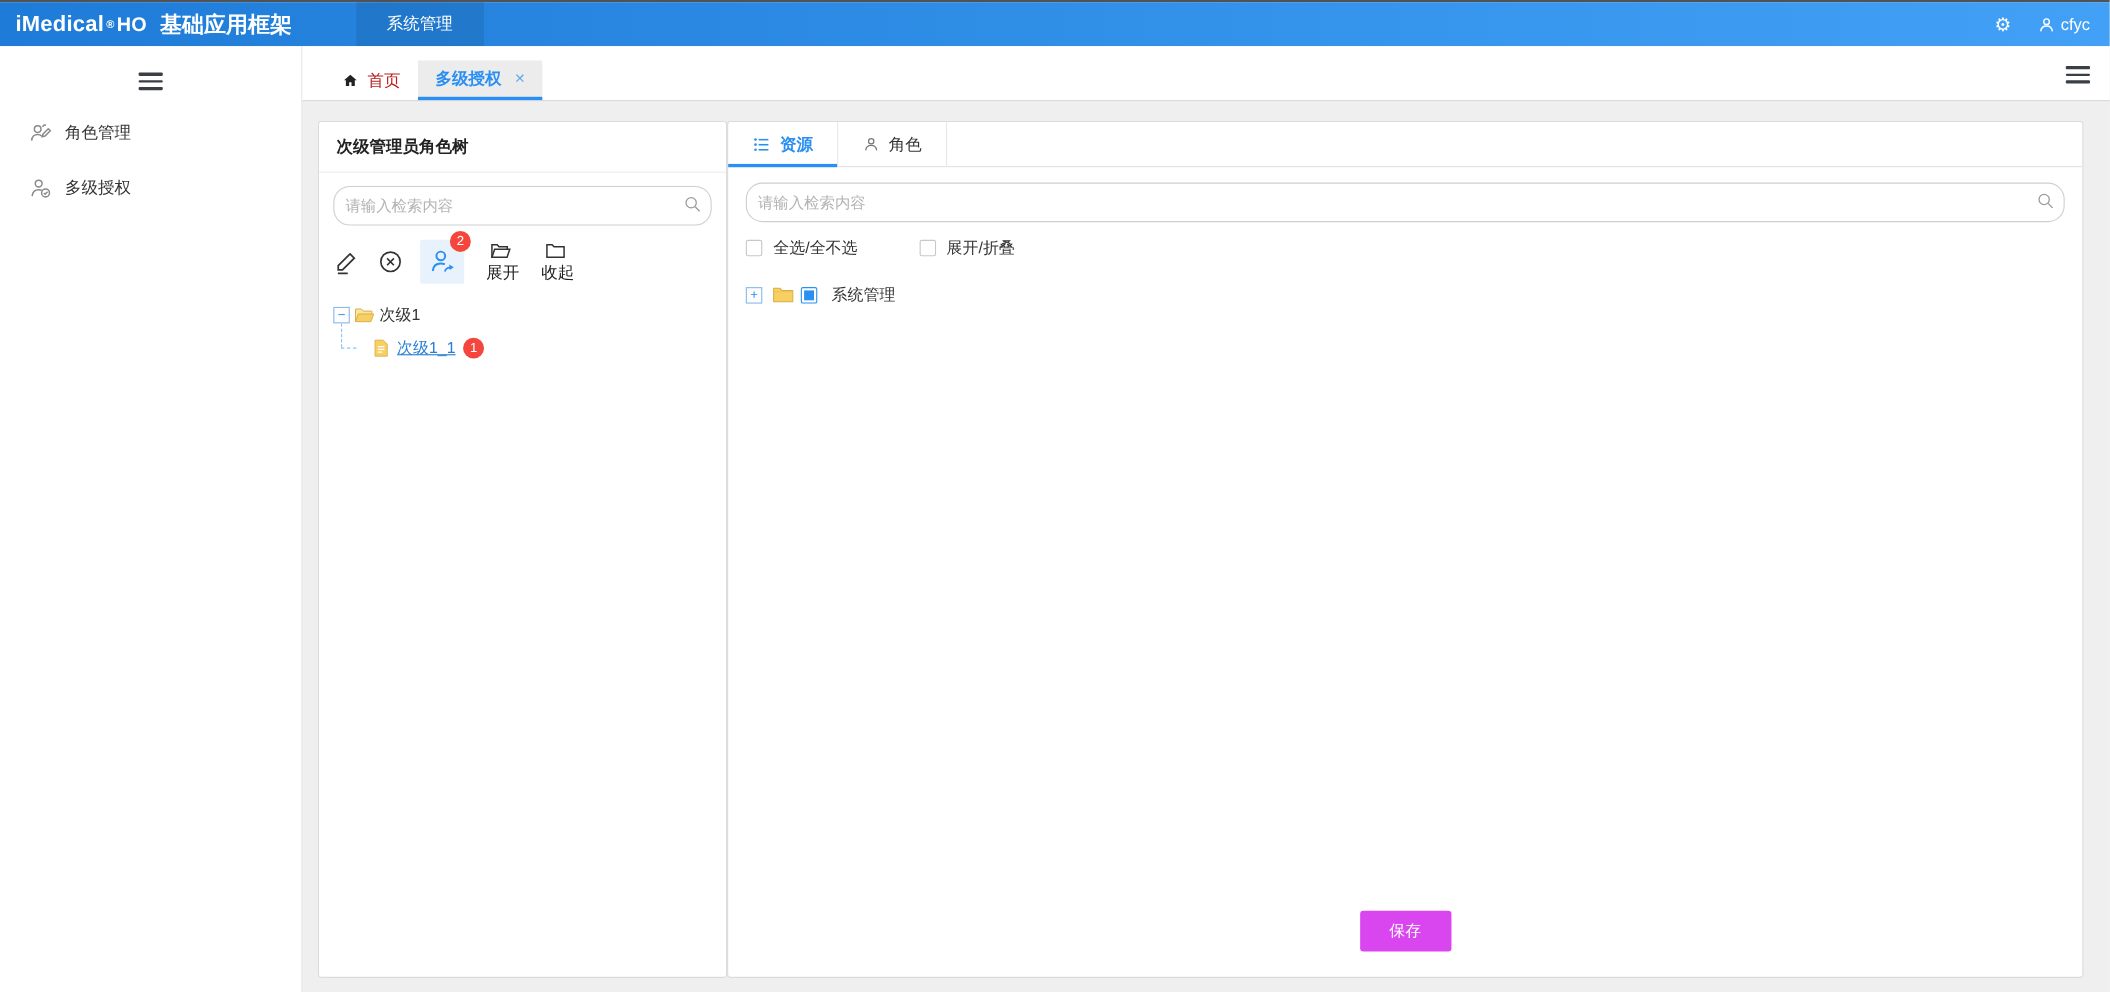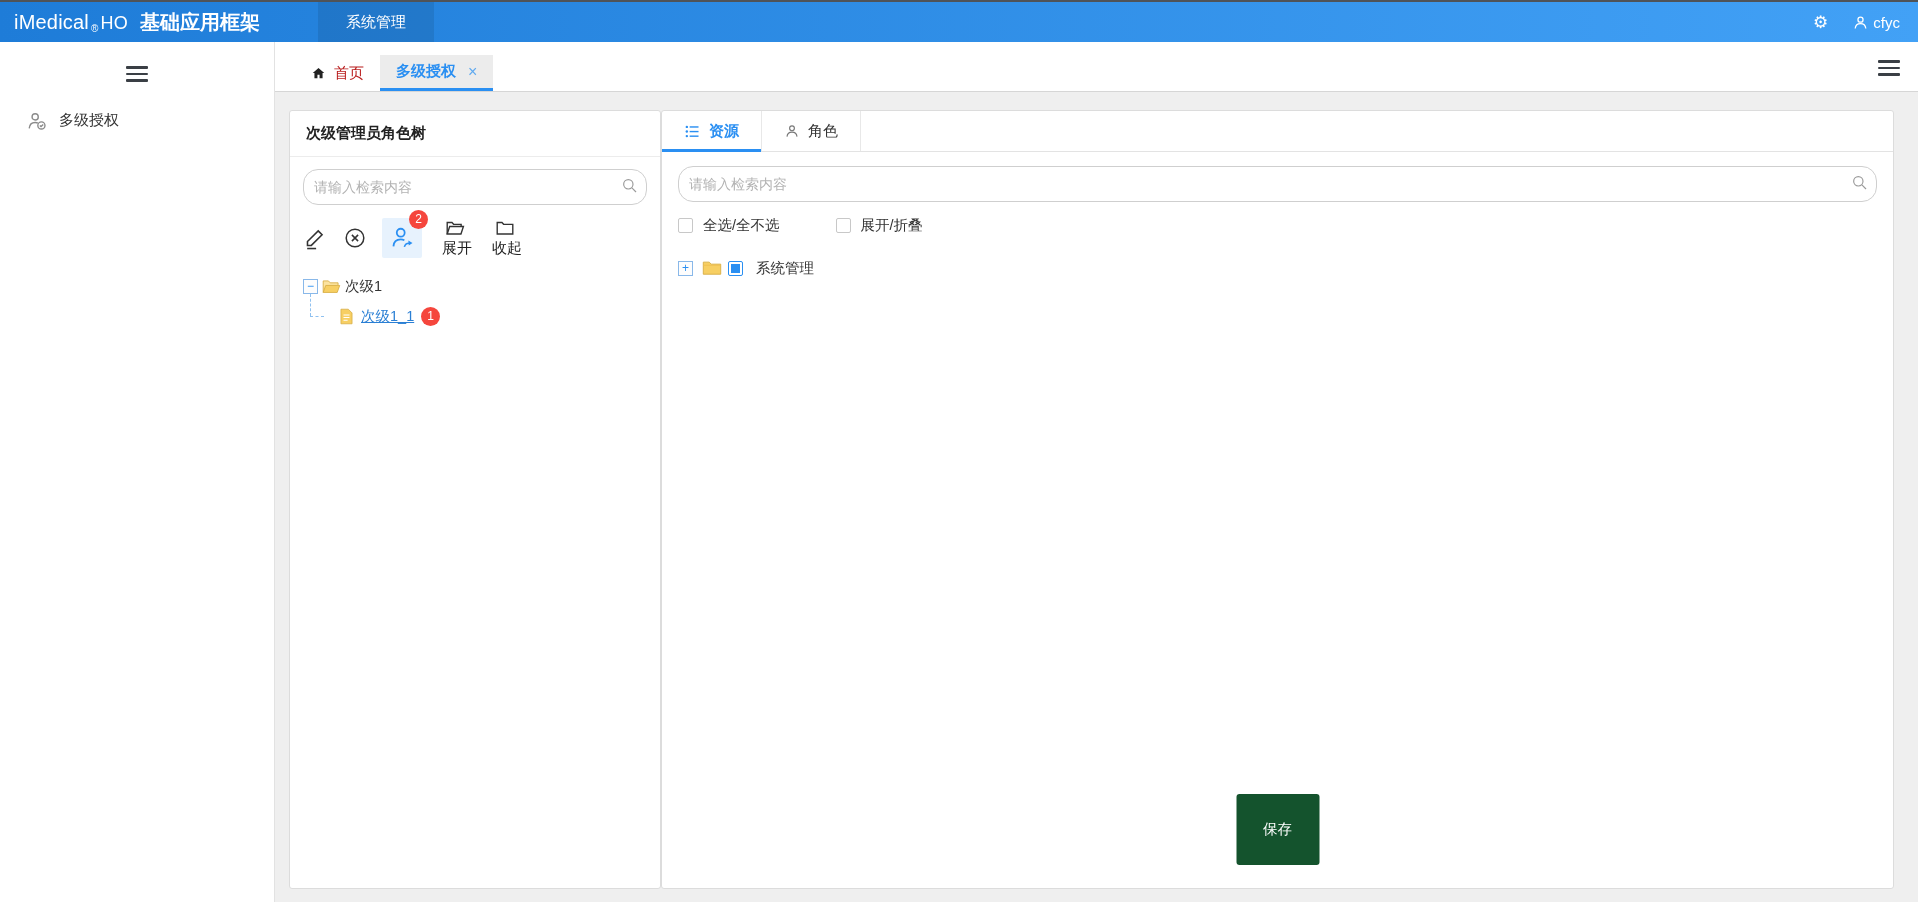--- a/index.html
+++ b/index.html
@@ -3,21 +3,21 @@
 <meta charset="utf-8">
 <style>
   * { margin:0; padding:0; box-sizing:border-box; }
   html,body { width:1918px; height:902px; overflow:hidden;
     font-family:"Liberation Sans","DejaVu Sans",sans-serif; background:#efefef; color:#333; }
 
   
   .top-edge { height:2px; background:#4f5358; }
   .topbar { height:40px; background:linear-gradient(90deg,#1e7cd8,#42a1f6);
     display:flex; align-items:center; color:#fff; }
-  .brand { margin-left:14px; font-size:20px; font-weight:normal; letter-spacing:0.2px; display:flex; align-items:flex-end; }
+  .brand { margin-left:14px; font-size:20px; font-weight:bold; letter-spacing:0.2px; display:flex; align-items:center; }
   .brand .reg { font-size:10px; margin:1px 2px 0 2px; }
   .brand .ho { font-size:18px; margin-top:1px; }
   .app-title { font-size:20px; margin-left:12px; font-weight:bold; }
   .nav-item { margin-left:58px; height:40px; line-height:40px; padding:0 28px;
     background:rgba(0,0,0,0.09); font-size:15px; cursor:pointer; }
   .topbar-right { margin-left:auto; display:flex; align-items:center; gap:24px; margin-right:18px; }
   .gear { font-size:17px; cursor:pointer; line-height:1; }
   .userbox { display:flex; gap:4px; font-size:15px; cursor:pointer; }
 
   
@@ -83,21 +83,21 @@
   .cbox { width:15px; height:15px; border:1px solid #c8c8c8; border-radius:2px; background:#fff;
     margin-right:10px; flex:none; }
   .cbox.ind { border-color:#2a8ff2; display:flex; align-items:center; justify-content:center; margin-right:0; }
   .cbox.ind i { width:9px; height:9px; background:#2a8ff2; display:block; }
   .checklabel { font-size:14.5px; color:#333; }
 
   .rtree-row { display:flex; align-items:center; gap:5px; margin:8px 16px; font-size:14.5px; }
   .rtree-row .tree-label { margin-left:8px; }
 
   .save-btn { position:absolute; left:50%; bottom:23px; transform:translateX(-50%);
-    background:#14532d; color:#fff; border:none; border-radius:3px; padding:26px 27px;
+    background:#d946ef; color:#fff; border:none; border-radius:3px; padding:9px 27px;
     font-size:14.5px; cursor:pointer; font-family:inherit; }
 
   svg { display:block; }
 </style>
 </head>
 <body>
 
 <div class="top-edge"></div>
 
 <header class="topbar">
@@ -126,20 +126,31 @@
 
   <nav class="sidebar">
     <div class="burger">
       <span></span>
         <span></span>
         <span></span>
     </div>
     <div class="side-item">
       <span>
         <svg width="22" height="22" viewBox="0 0 24 24" fill="none" stroke="#8a8a8a" stroke-width="1.5">
+          <circle cx="9" cy="8" r="3.3"></circle>
+          <path d="M3 19.5c.4-4 3-6 6-6 1.7 0 3.1.6 4.1 1.6"></path>
+          <path d="M13.9 5.9a2.7 2.7 0 013.4-1.7"></path>
+          <path d="M14.3 12.9l5.2-5.2 2 2-5.2 5.2-2.7.7z"></path>
+        </svg>
+      </span>
+      <span>角色管理</span>
+    </div>
+    <div class="side-item">
+      <span>
+        <svg width="22" height="22" viewBox="0 0 24 24" fill="none" stroke="#8a8a8a" stroke-width="1.5">
           <circle cx="10" cy="7.5" r="3.4"></circle>
           <path d="M3.5 20c.4-4.2 3.2-6.4 6.5-6.4 1.1 0 2.1.2 3 .7"></path>
           <circle cx="16.8" cy="16.8" r="3.9"></circle>
           <path d="M15.1 16.8l1.3 1.3 2.4-2.4"></path>
         </svg>
       </span>
       <span>多级授权</span>
     </div>
   </nav>
 

